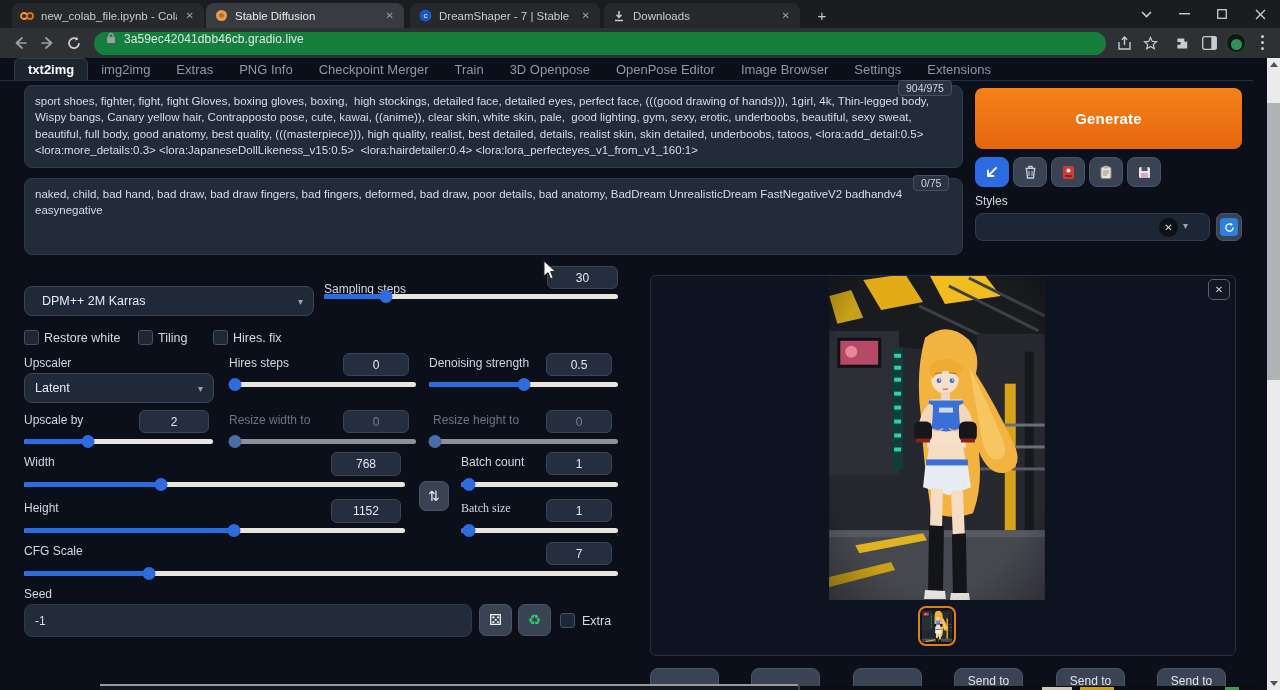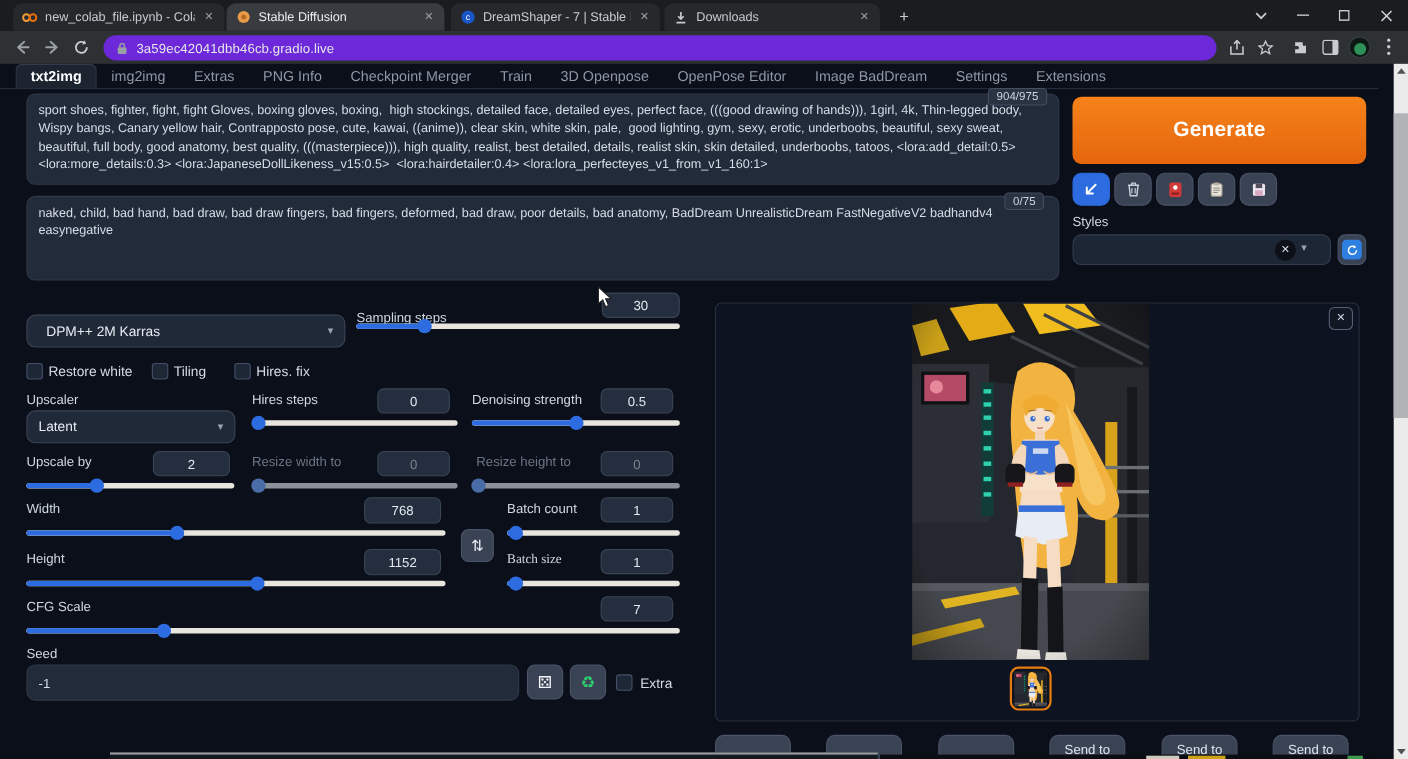--- a/index.html
+++ b/index.html
@@ -15,21 +15,21 @@
   .btab { position:absolute; top:3px; height:25px; border-radius:8px 8px 0 0; display:flex; align-items:center; gap:7px; padding:0 8px; color:#c8cbd0; font-size:11.5px; }
   .btab.inactive { background:#26282b; }
   .btab.active { background:#383b3f; color:#e9ebee; }
   .btab .title { white-space:nowrap; overflow:hidden; text-overflow:clip; flex:1; }
   .btab .x { font-size:10px; color:#9aa0a6; padding:0 2px; }
   .favicon { width:14px; height:14px; flex:0 0 auto; display:flex; align-items:center; justify-content:center; }
   .newtab { position:absolute; top:7px; width:18px; height:18px; color:#c8cbd0; font-size:15px; text-align:center; line-height:17px; }
   .winctl { position:absolute; top:0; width:34px; height:28px; display:flex; align-items:center; justify-content:center; }
   .toolbar { position:absolute; left:0; top:28px; width:1280px; height:30px; background:#2e3134; }
   .tbicon { position:absolute; top:5px; width:20px; height:20px; display:flex; align-items:center; justify-content:center; }
-  .urlpill { position:absolute; left:94px; top:32px; width:1012px; height:23px; border-radius:12px; background:#6d28d9; display:flex; align-items:center; gap:8px; padding:0 12px; }
+  .urlpill { position:absolute; left:94px; top:32px; width:1012px; height:23px; border-radius:12px; background:#15803d; display:flex; align-items:flex-start; gap:8px; padding:0 12px; }
   .urltext { color:#e3e5e8; font-size:12px; letter-spacing:.1px; }
   .avatar { position:absolute; left:1226px; top:33px; width:20px; height:20px; border-radius:50%; background:#0d1a14; overflow:hidden; border:1px solid #3a3d41; }
   .avatar i { position:absolute; left:4px; top:5px; width:11px; height:11px; border-radius:50%; background:#2f9158; display:block; }
   .kebab { position:absolute; left:1261px; top:35px; width:4px; }
   .kebab b { display:block; width:3px; height:3px; border-radius:50%; background:#c8cbd0; margin:0 0 3px 0; }
 
   
   .navrow { position:absolute; left:14px; top:58px; height:23px; display:flex; align-items:flex-end; }
   .navtab { padding:3px 13px 4px; font-size:13px; color:#8d97a7; white-space:nowrap; }
   .navtab.active { color:#ffffff; font-weight:bold; background:#1c2430; border:1px solid #323c4d; border-bottom:none; border-radius:6px 6px 0 0; }
@@ -38,21 +38,21 @@
   
   textarea.prompt {
     position:absolute; resize:none; border:1px solid #30394a; border-radius:8px;
     background:#222b39; color:#d6dde8; font-size:11.5px; line-height:1.42;
     padding:7px 10px; font-family:"Liberation Sans","DejaVu Sans",sans-serif; outline:none;
   }
   .counter { position:absolute; background:#2a3342; border:1px solid #454f63; border-radius:4px; color:#ccd4e0; font-size:10.5px; padding:1px 7px; z-index:5; }
 
   
   .generate { position:absolute; left:975px; top:88px; width:267px; height:61px; border:none; border-radius:8px;
-    background:linear-gradient(180deg,#f5821a,#e5660d); color:#fff; font-size:19px; font-weight:bold; letter-spacing:.2px;
+    background:linear-gradient(180deg,#f5821a,#e5660d); color:#fff; font-size:15px; font-weight:bold; letter-spacing:.2px;
     font-family:inherit; }
   .toolbtn { position:absolute; top:157px; width:34px; height:30px; border-radius:8px; background:#3a4354; border:1px solid #4a5468; display:flex; align-items:center; justify-content:center; }
   .toolbtn.blue { background:#2d6be0; border-color:#2d6be0; }
   .label12 { position:absolute; color:#cfd8e3; font-size:12px; }
   .stylesbox { position:absolute; left:975px; top:213px; width:235px; height:28px; background:#1d2634; border:1px solid #333d4f; border-radius:8px; }
   .styles-x { position:absolute; left:183px; top:4px; width:19px; height:19px; border-radius:50%; background:#0d1117; color:#d7dde6; font-size:10px; text-align:center; line-height:19px; }
   .styles-caret { position:absolute; left:207px; top:6px; color:#9aa3b2; font-size:10px; }
   .refreshbtn { position:absolute; left:1216px; top:213px; width:26px; height:28px; border-radius:7px; background:#3a4354; border:1px solid #4a5468; display:flex; align-items:center; justify-content:center; }
   .refreshbtn .sq { width:18px; height:18px; border-radius:4px; background:#2d7fe0; display:flex; align-items:center; justify-content:center; }
 
@@ -228,21 +228,21 @@
 
   <div class="navrow">
     <span class="navtab active">txt2img</span>
     <span class="navtab">img2img</span>
     <span class="navtab">Extras</span>
     <span class="navtab">PNG Info</span>
     <span class="navtab">Checkpoint Merger</span>
     <span class="navtab">Train</span>
     <span class="navtab">3D Openpose</span>
     <span class="navtab">OpenPose Editor</span>
-    <span class="navtab">Image BadDream</span>
+    <span class="navtab">Image Browser</span>
     <span class="navtab">Settings</span>
     <span class="navtab">Extensions</span>
   </div>
   <div class="navline"></div>
 
   <span class="counter" style="left:898px; top:80px;">904/975</span>
   <textarea class="prompt" style="left: 24px; top: 85px; width: 939px; height: 83px;" spellcheck="false">sport shoes, fighter, fight, fight Gloves, boxing gloves, boxing,  high stockings, detailed face, detailed eyes, perfect face, (((good drawing of hands))), 1girl, 4k, Thin-legged body, Wispy bangs, Canary yellow hair, Contrapposto pose, cute, kawai, ((anime)), clear skin, white skin, pale,  good lighting, gym, sexy, erotic, underboobs, beautiful, sexy sweat,  beautiful, full body, good anatomy, best quality, (((masterpiece))), high quality, realist, best detailed, details, realist skin, skin detailed, underboobs, tatoos, &lt;lora:add_detail:0.5&gt; &lt;lora:more_details:0.3&gt; &lt;lora:JapaneseDollLikeness_v15:0.5&gt;  &lt;lora:hairdetailer:0.4&gt; &lt;lora:lora_perfecteyes_v1_from_v1_160:1&gt;</textarea>
 
   <span class="counter" style="left:913px; top:175px;">0/75</span>
   <textarea class="prompt" style="left: 24px; top: 178px; width: 939px; height: 77px;" spellcheck="false">naked, child, bad hand, bad draw, bad draw fingers, bad fingers, deformed, bad draw, poor details, bad anatomy, BadDream UnrealisticDream FastNegativeV2 badhandv4 easynegative</textarea>

